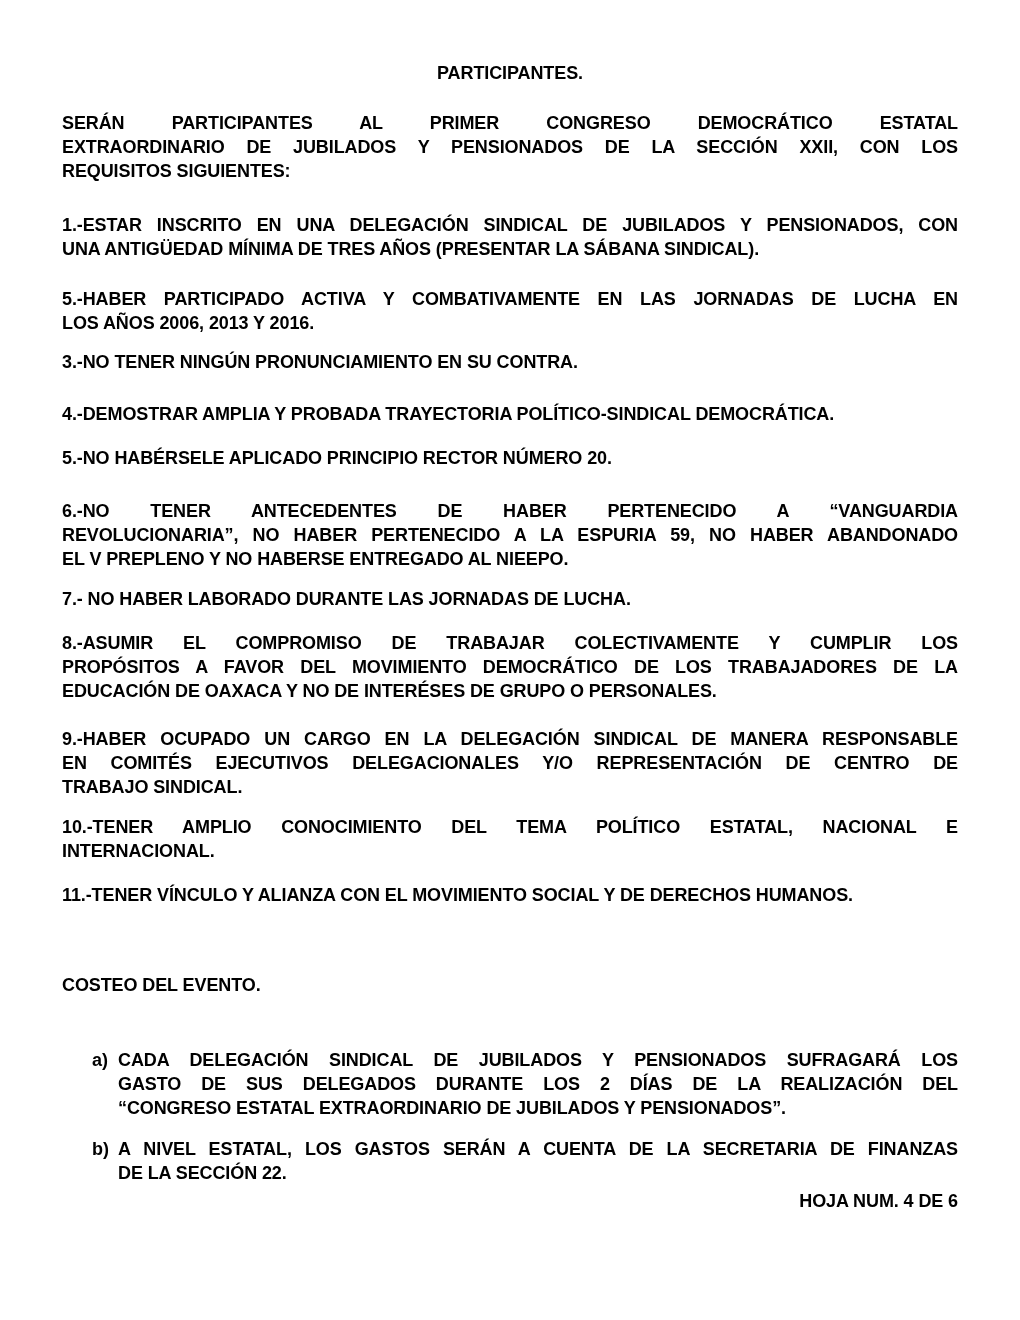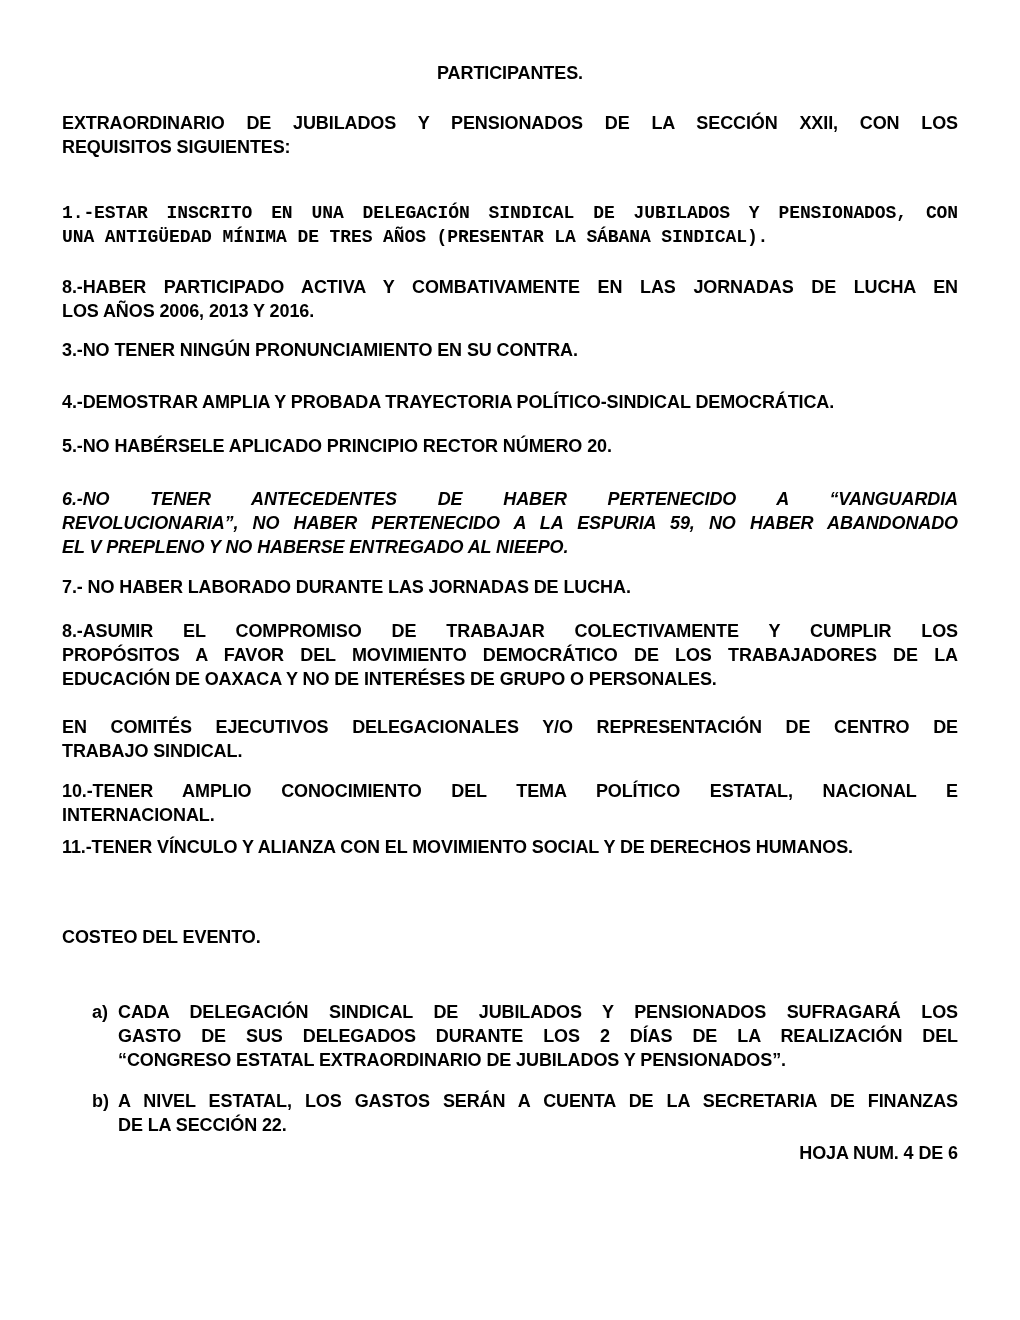--- a/index.html
+++ b/index.html
@@ -32,31 +32,31 @@
   }
   .para { margin: 0; }
   
   .jline {
     display: block;
     text-align: justify;
     text-align-last: justify;
   }
   .jline:last-child { text-align-last: left; }
   #intro { margin-top: 26px; }
-  #requirements .req:nth-of-type(1)  { margin-top: 42px; font-family: Liberation Mono, monospace; }
+  #requirements .req:nth-of-type(1)  { margin-top: 30px; }
   #requirements .req:nth-of-type(2)  { margin-top: 26px; }
   #requirements .req:nth-of-type(3)  { margin-top: 15px; }
   #requirements .req:nth-of-type(4)  { margin-top: 28px; }
   #requirements .req:nth-of-type(5)  { margin-top: 20px; }
-  #requirements .req:nth-of-type(6)  { margin-top: 29px; font-style: italic; }
+  #requirements .req:nth-of-type(6)  { margin-top: 29px; }
   #requirements .req:nth-of-type(7)  { margin-top: 16px; }
   #requirements .req:nth-of-type(8)  { margin-top: 20px; }
   #requirements .req:nth-of-type(9)  { margin-top: 24px; }
   #requirements .req:nth-of-type(10) { margin-top: 16px; }
-  #requirements .req:nth-of-type(11) { margin-top: 8px; }
+  #requirements .req:nth-of-type(11) { margin-top: 20px; }
   .section-heading {
     margin: 66px 0 0 0;
     font-size: 18px;
   }
   #cost-list { margin-top: 51px; }
   .cost-item {
     display: flex;
     padding-left: 30px;
   }
   .cost-item + .cost-item { margin-top: 17px; }
@@ -71,31 +71,32 @@
   }
 </style>
 </head>
 <body>
 
 <div class="page">
 
   <p class="title">PARTICIPANTES.</p>
 
   <p class="para" id="intro">
+      <span class="jline">SERÁN PARTICIPANTES AL PRIMER CONGRESO DEMOCRÁTICO ESTATAL</span>
       <span class="jline">EXTRAORDINARIO DE JUBILADOS Y PENSIONADOS DE LA SECCIÓN XXII, CON LOS</span>
       <span class="jline">REQUISITOS SIGUIENTES:</span>
     </p>
 
   <div id="requirements">
       <p class="para req">
         <span class="jline">1.-ESTAR INSCRITO EN UNA DELEGACIÓN SINDICAL DE JUBILADOS Y PENSIONADOS, CON</span>
         <span class="jline">UNA ANTIGÜEDAD MÍNIMA DE TRES AÑOS (PRESENTAR LA SÁBANA SINDICAL).</span>
       </p>
       <p class="para req">
-        <span class="jline">8.-HABER PARTICIPADO ACTIVA Y COMBATIVAMENTE EN LAS JORNADAS DE LUCHA EN</span>
+        <span class="jline">5.-HABER PARTICIPADO ACTIVA Y COMBATIVAMENTE EN LAS JORNADAS DE LUCHA EN</span>
         <span class="jline">LOS AÑOS 2006, 2013 Y 2016.</span>
       </p>
       <p class="para req">
         <span class="jline">3.-NO TENER NINGÚN PRONUNCIAMIENTO EN SU CONTRA.</span>
       </p>
       <p class="para req">
         <span class="jline">4.-DEMOSTRAR AMPLIA Y PROBADA TRAYECTORIA POLÍTICO-SINDICAL DEMOCRÁTICA.</span>
       </p>
       <p class="para req">
         <span class="jline">5.-NO HABÉRSELE APLICADO PRINCIPIO RECTOR NÚMERO 20.</span>
@@ -107,20 +108,21 @@
       </p>
       <p class="para req">
         <span class="jline">7.- NO HABER LABORADO DURANTE LAS JORNADAS DE LUCHA.</span>
       </p>
       <p class="para req">
         <span class="jline">8.-ASUMIR EL COMPROMISO DE TRABAJAR COLECTIVAMENTE Y CUMPLIR LOS</span>
         <span class="jline">PROPÓSITOS A FAVOR DEL MOVIMIENTO DEMOCRÁTICO DE LOS TRABAJADORES DE LA</span>
         <span class="jline">EDUCACIÓN DE OAXACA Y NO DE INTERÉSES DE GRUPO O PERSONALES.</span>
       </p>
       <p class="para req">
+        <span class="jline">9.-HABER OCUPADO UN CARGO EN LA DELEGACIÓN SINDICAL DE MANERA RESPONSABLE</span>
         <span class="jline">EN COMITÉS EJECUTIVOS DELEGACIONALES Y/O REPRESENTACIÓN DE CENTRO DE</span>
         <span class="jline">TRABAJO SINDICAL.</span>
       </p>
       <p class="para req">
         <span class="jline">10.-TENER AMPLIO CONOCIMIENTO DEL TEMA POLÍTICO ESTATAL, NACIONAL E</span>
         <span class="jline">INTERNACIONAL.</span>
       </p>
       <p class="para req">
         <span class="jline">11.-TENER VÍNCULO Y ALIANZA CON EL MOVIMIENTO SOCIAL Y DE DERECHOS HUMANOS.</span>
       </p>

